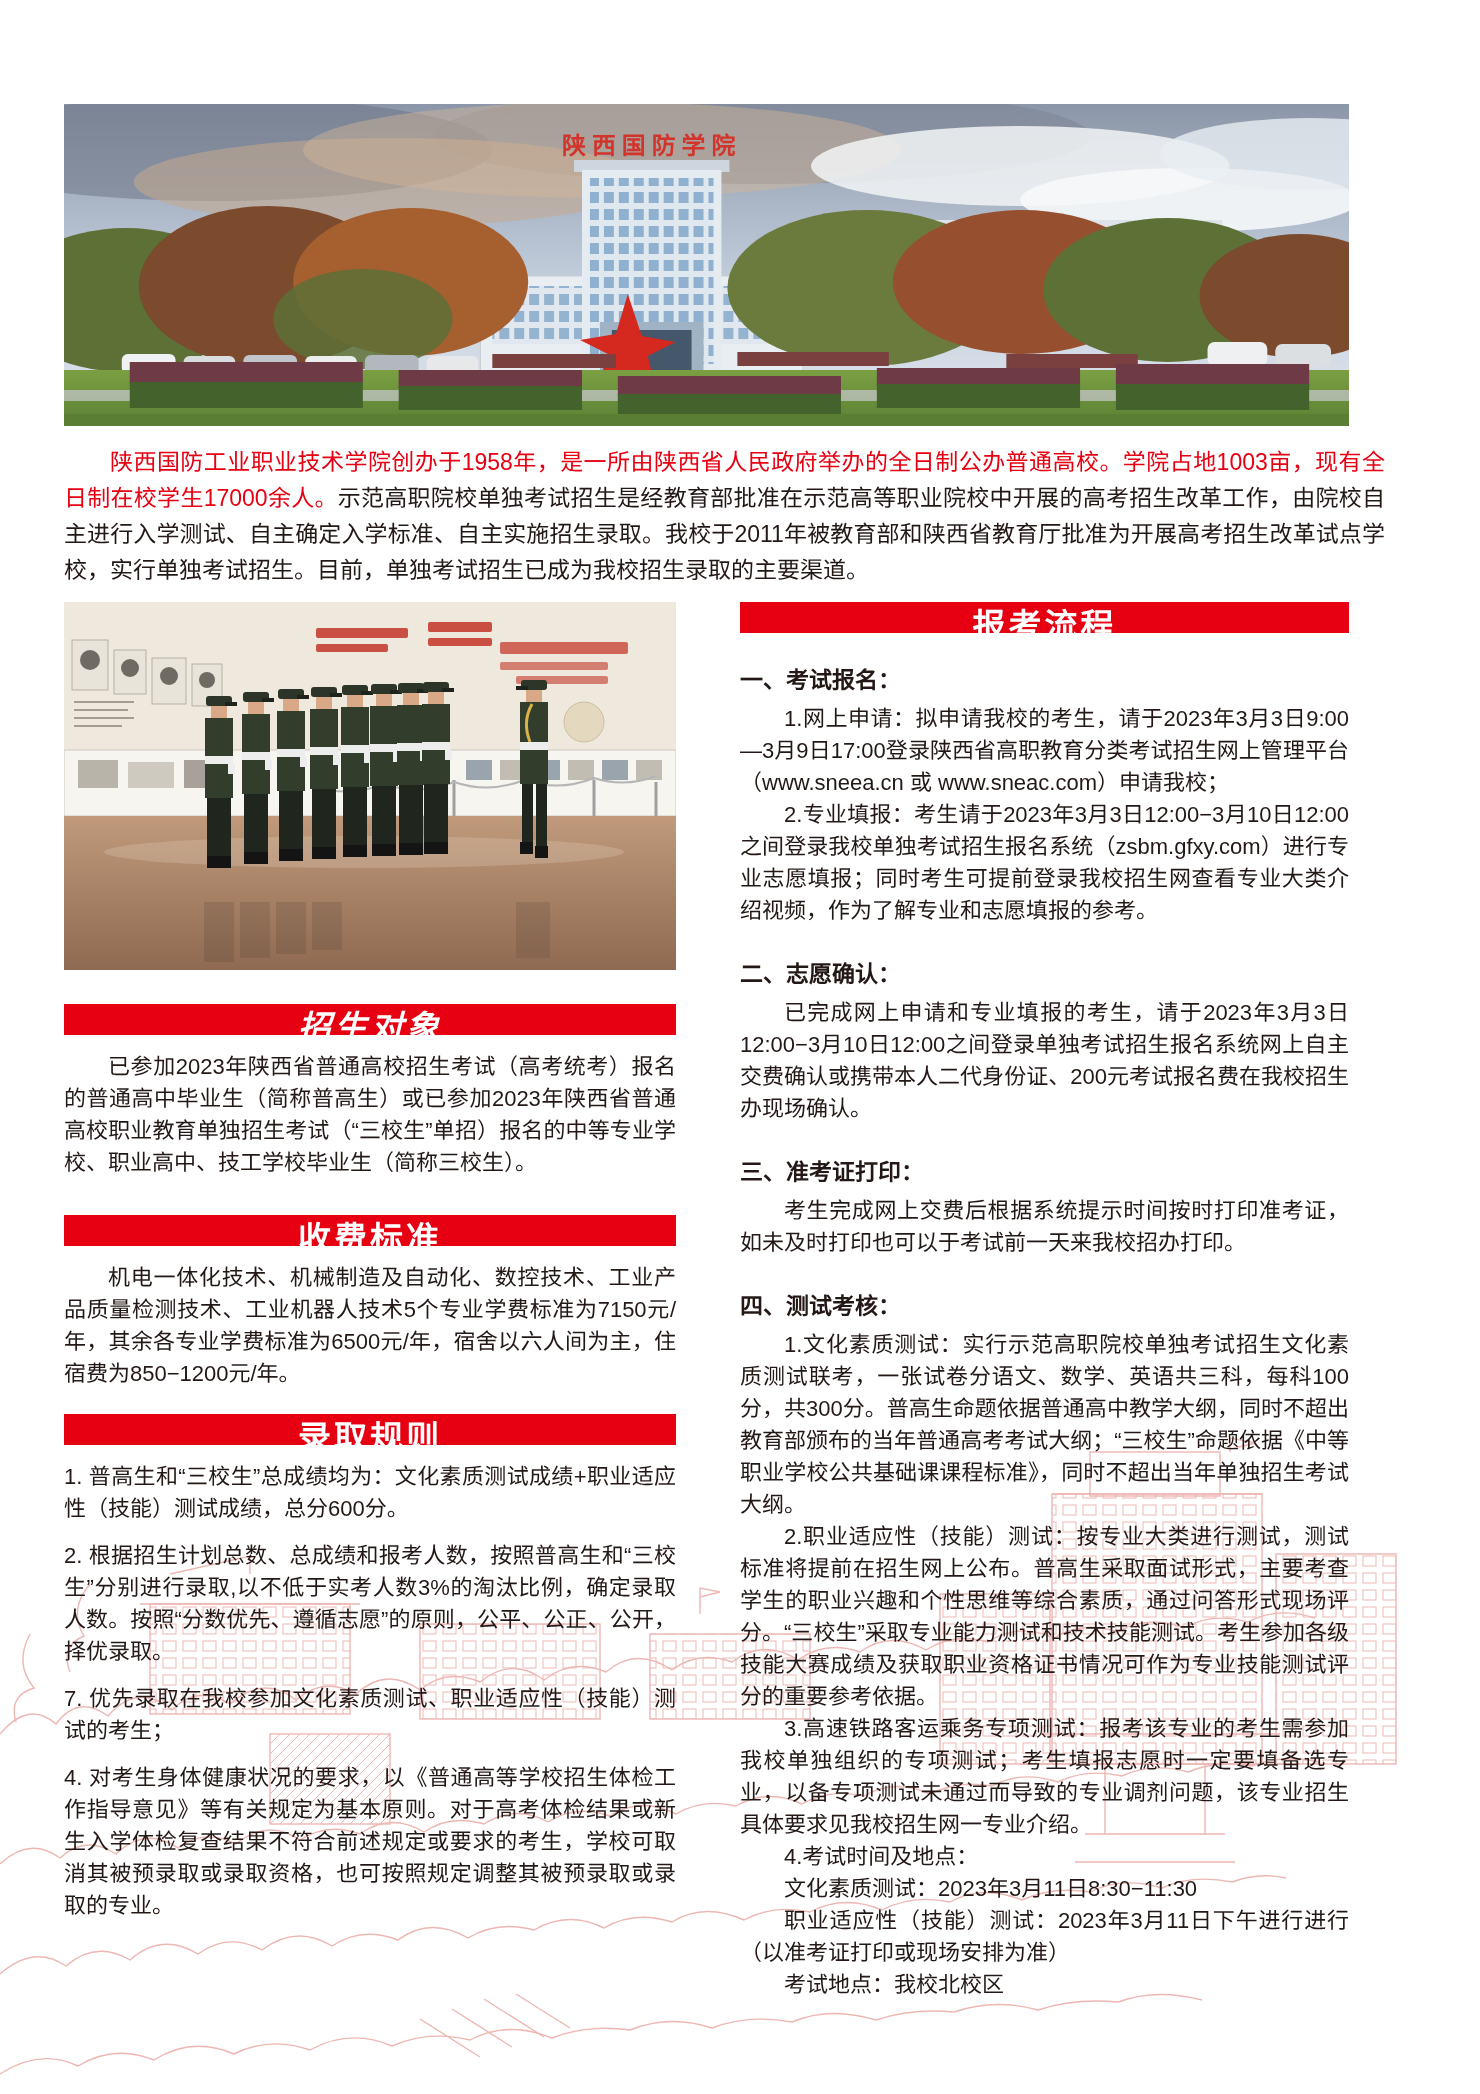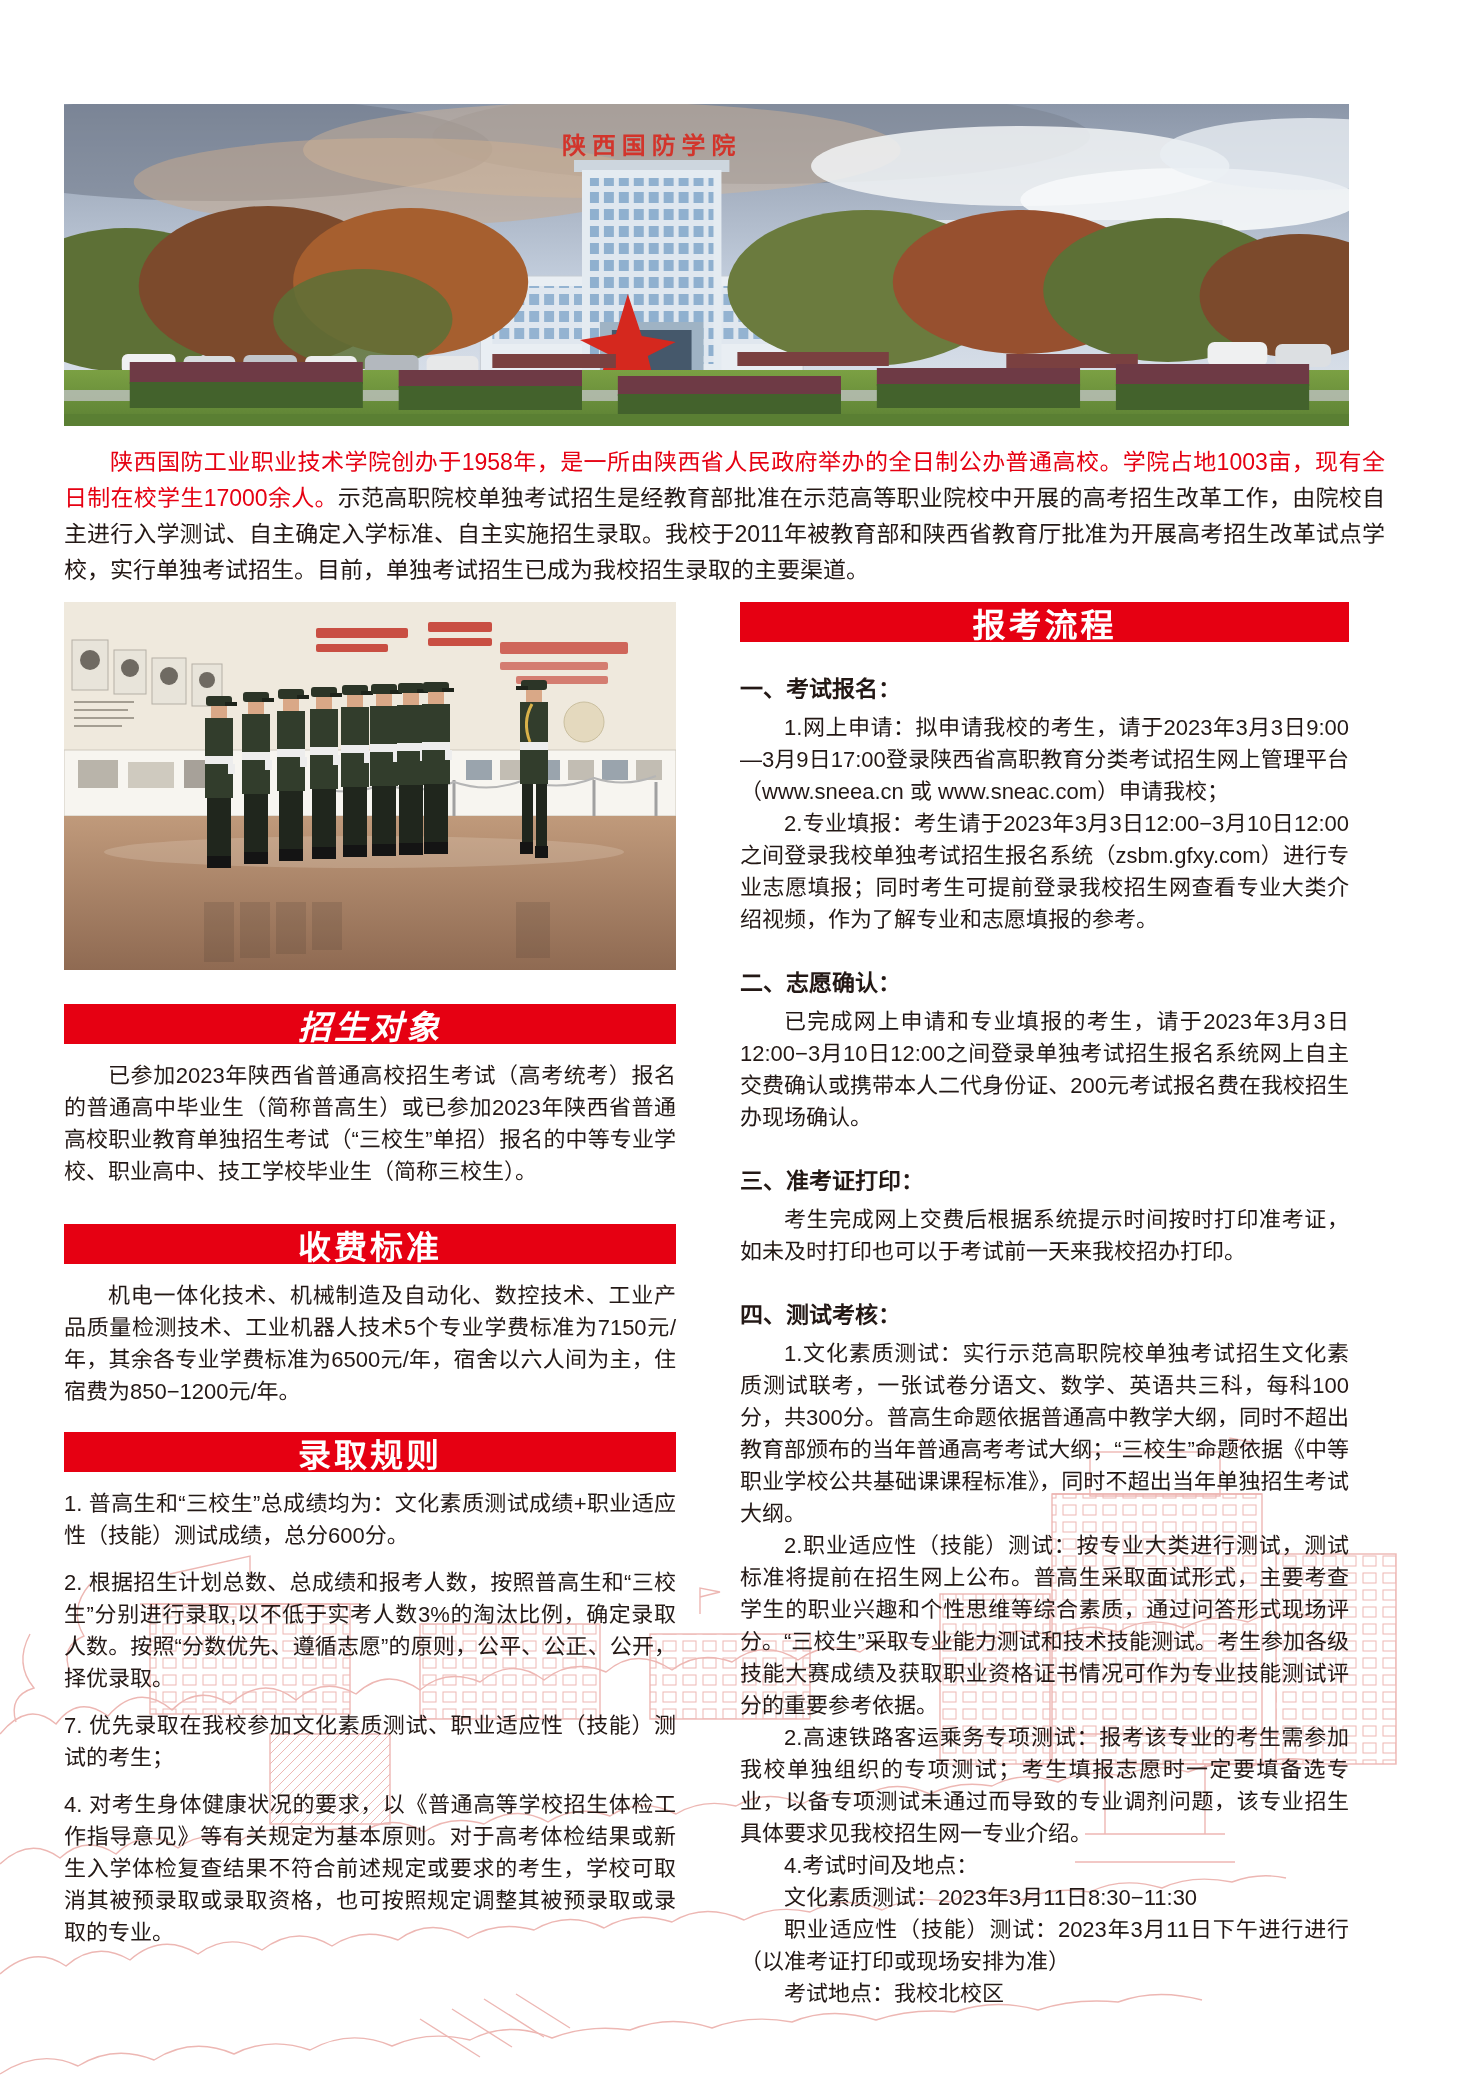--- a/index.html
+++ b/index.html
@@ -12,21 +12,21 @@
   .content{position:relative;z-index:1;padding:104px 95px 0 64px;}
   .hero{display:block;width:1285px;height:322px;}
   .intro{margin:18px 0 0 0;font-size:23px;line-height:36px;text-align:justify;text-indent:2em;}
   .intro .red{color:#e60012;}
   .columns{display:flex;gap:64px;margin-top:14px;align-items:flex-start;}
   .col-left{width:612px;flex:0 0 612px;}
   .col-right{width:609px;flex:0 0 609px;}
   .photo-students{display:block;width:612px;height:368px;}
   .banner{
     background:#e60012;color:#ffffff;font-weight:bold;
-    font-size:33px;height:40px;line-height:48px;text-align:center;letter-spacing:3px;
+    font-size:33px;height:31px;line-height:48px;text-align:center;letter-spacing:3px;
   }
   .banner-target{margin-top:34px;font-style:italic;}
   .banner-fees{margin-top:36px;}
   .banner-rules{margin-top:24px;}
   .body-text{font-size:22px;line-height:32px;text-align:justify;margin:16px 0 0 0;text-indent:2em;}
   .rules{margin-top:16px;}
   .rules p{font-size:22px;line-height:32px;text-align:justify;margin:0 0 15px 0;}
   .sec-heading{font-size:23px;font-weight:bold;margin:28px 0 8px 0;}
   .sec-heading.first{}
   .col-right p.rc{font-size:22px;line-height:32px;text-align:justify;margin:0;text-indent:2em;}
@@ -275,21 +275,21 @@
 
       <div class="sec-heading">二、志愿确认：</div>
       <p class="rc">已完成网上申请和专业填报的考生，请于2023年3月3日12:00−3月10日12:00之间登录单独考试招生报名系统网上自主交费确认或携带本人二代身份证、200元考试报名费在我校招生办现场确认。</p>
 
       <div class="sec-heading">三、准考证打印：</div>
       <p class="rc">考生完成网上交费后根据系统提示时间按时打印准考证，如未及时打印也可以于考试前一天来我校招办打印。</p>
 
       <div class="sec-heading">四、测试考核：</div>
       <p class="rc">1.文化素质测试：实行示范高职院校单独考试招生文化素质测试联考，一张试卷分语文、数学、英语共三科，每科100分，共300分。普高生命题依据普通高中教学大纲，同时不超出教育部颁布的当年普通高考考试大纲；“三校生”命题依据《中等职业学校公共基础课课程标准》，同时不超出当年单独招生考试大纲。</p>
       <p class="rc">2.职业适应性（技能）测试：按专业大类进行测试，测试标准将提前在招生网上公布。普高生采取面试形式，主要考查学生的职业兴趣和个性思维等综合素质，通过问答形式现场评分。“三校生”采取专业能力测试和技术技能测试。考生参加各级技能大赛成绩及获取职业资格证书情况可作为专业技能测试评分的重要参考依据。</p>
-      <p class="rc">2.高速铁路客运乘务专项测试：报考该专业的考生需参加我校单独组织的专项测试；考生填报志愿时一定要填备选专业，以备专项测试未通过而导致的专业调剂问题，该专业招生具体要求见我校招生网一专业介绍。</p>
+      <p class="rc">3.高速铁路客运乘务专项测试：报考该专业的考生需参加我校单独组织的专项测试；考生填报志愿时一定要填备选专业，以备专项测试未通过而导致的专业调剂问题，该专业招生具体要求见我校招生网一专业介绍。</p>
       <p class="rc">4.考试时间及地点：</p>
       <p class="rc">文化素质测试：2023年3月11日8:30−11:30</p>
       <p class="rc">职业适应性（技能）测试：2023年3月11日下午进行进行（以准考证打印或现场安排为准）</p>
       <p class="rc">考试地点：我校北校区</p>
     </div>
 
   </div>
 </div>
 
 </body></html>

